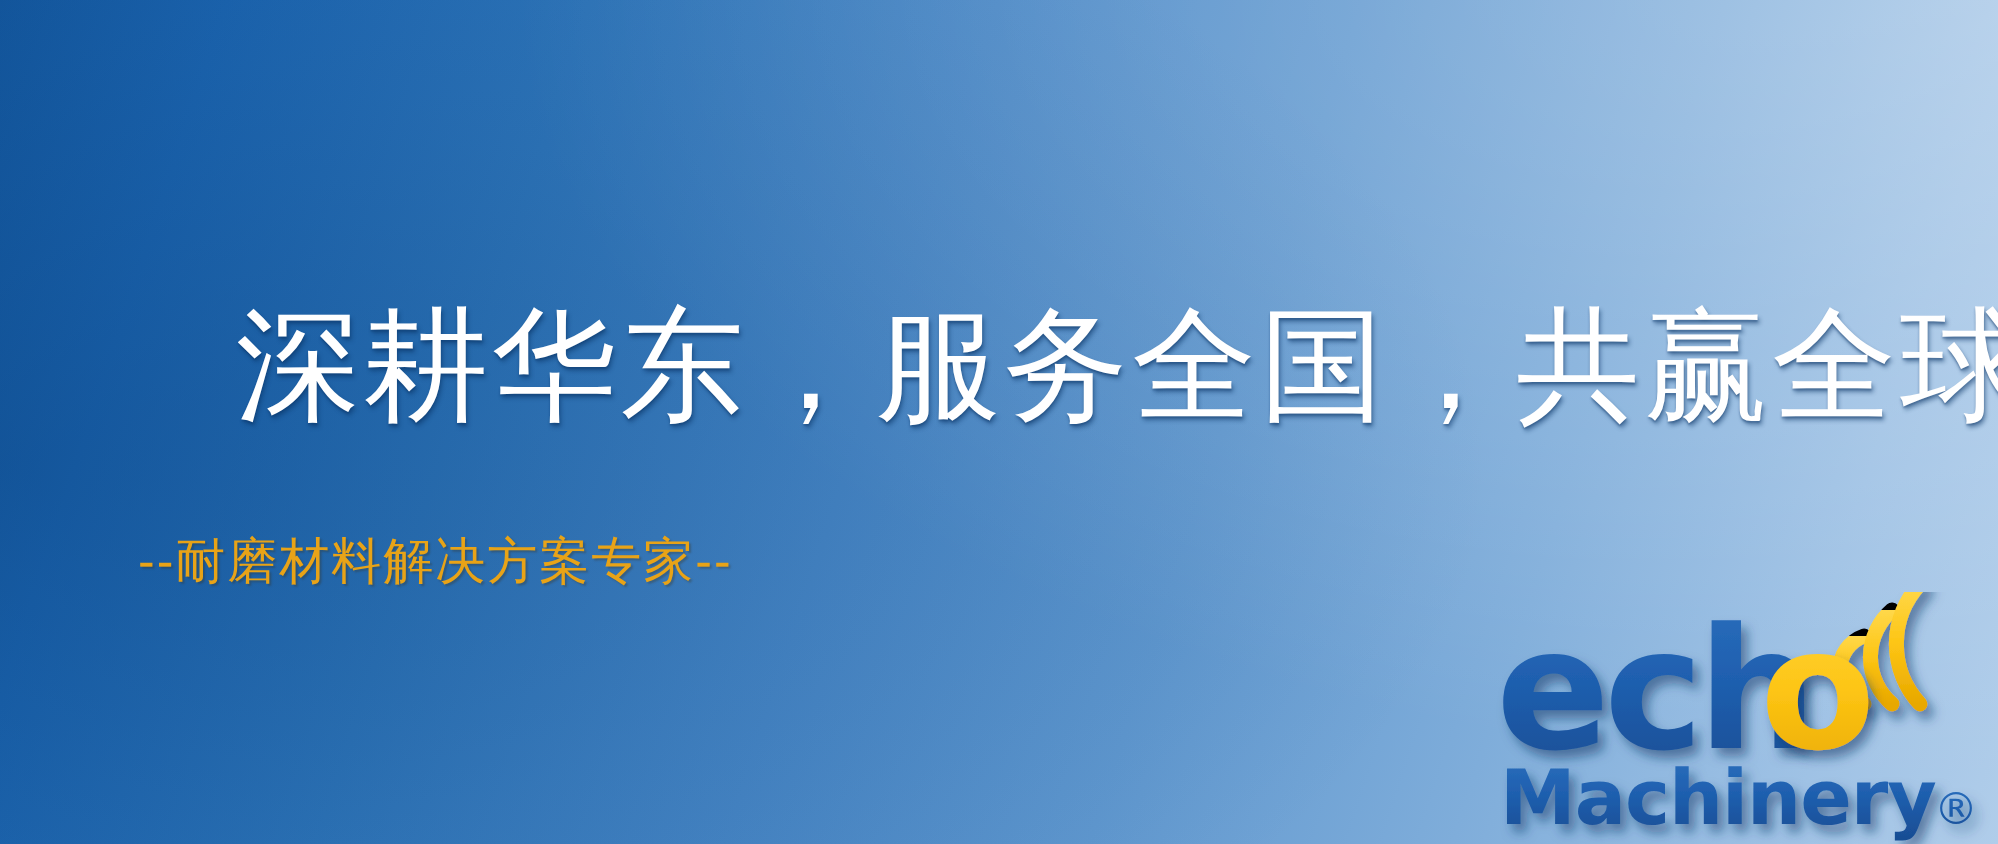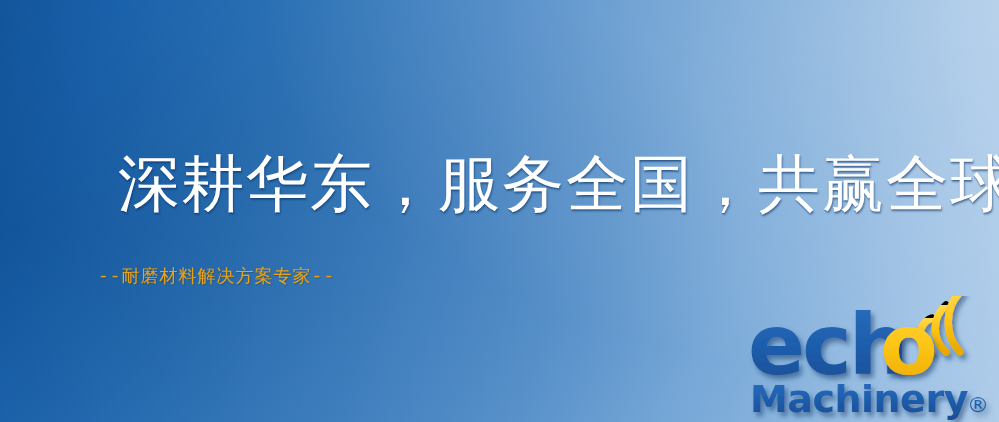--- a/index.html
+++ b/index.html
@@ -61,24 +61,24 @@
     white-space: nowrap;
     text-shadow:
       1px 2px 2px rgba(8,50,100,0.45),
       0 1px 1px rgba(8,50,100,0.35);
     margin-left: 36px;
   }
 
   
   .subtitle {
     position: absolute;
-    left: 98px;
+    left: 69px;
     top: 268px;
-    font-family: Liberation Mono, monospace;
-    font-size: 18px;
+    font-family: Liberation Sans, sans-serif;
+    font-size: 25px;
     line-height: 1.1;
     color: #e8a317;
     letter-spacing: 1px;
     white-space: nowrap;
     text-shadow: 1px 1px 1px rgba(60,40,0,0.28);
   }
 
   
   .logo {
     position: absolute;

